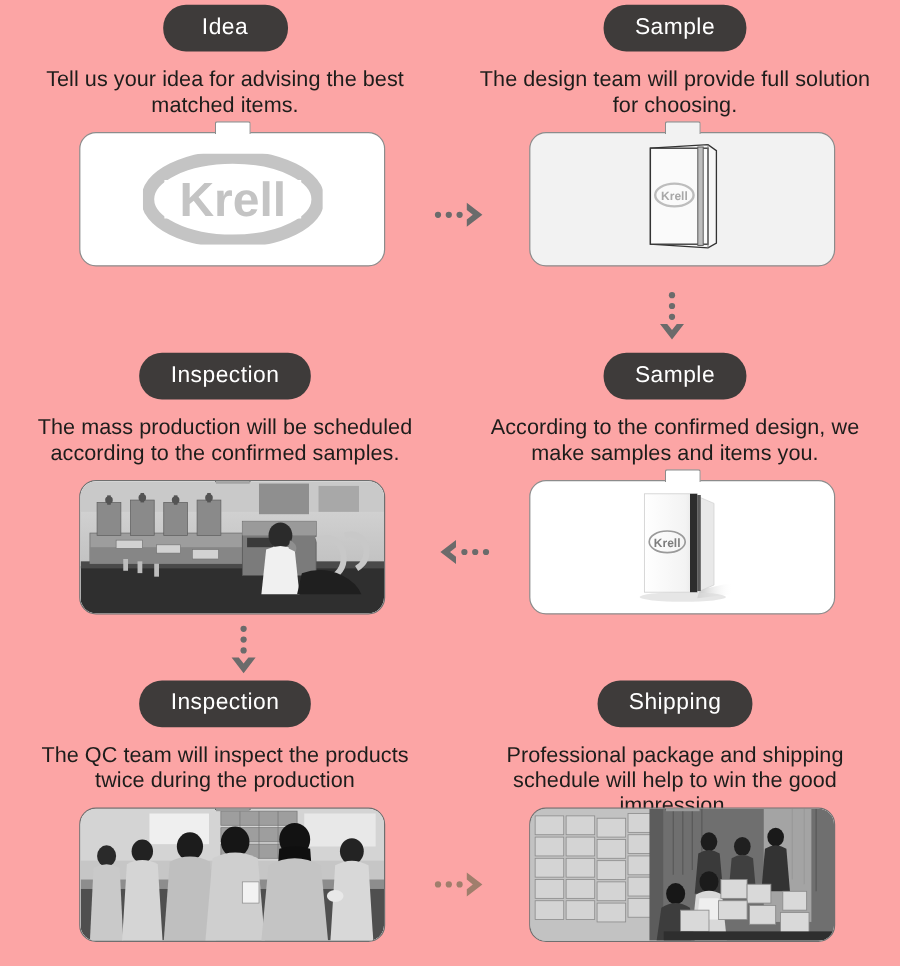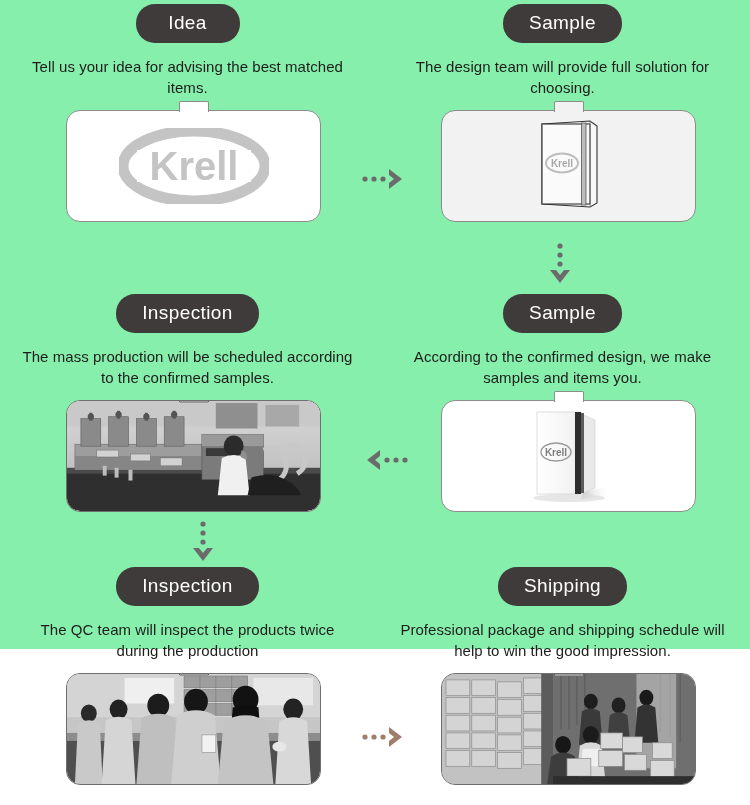--- a/index.html
+++ b/index.html
@@ -8,22 +8,22 @@
     width: 750px;
     height: 805px;
     background: #ffffff;
     font-family: "Liberation Sans", sans-serif;
     overflow: hidden;
   }
 
   .page {
     position: relative;
     width: 750px;
-    height: 649px;
-    background: #86efac;
+    height: 805px;
+    background: #fca5a5;
   }
 
   
   .step {
     position: absolute;
     width: 375px;
     text-align: center;
   }
 
   .step-r0 { top: 0px; }
@@ -47,21 +47,21 @@
     line-height: 1;
     letter-spacing: 0.4px;
     padding: 9px 26px 11px 26px;
     border-radius: 19px;
     min-width: 104px;
     font-family: "Liberation Sans", sans-serif;
   }
 
   
   .desc {
-    font-size: 15px;
+    font-size: 18px;
     line-height: 21px;
     color: #1d1d1b;
     letter-spacing: 0.05px;
     padding: 10px 18px 0 18px;
     height: 54px;
   }
 
   
   .card-area {
     position: relative;

